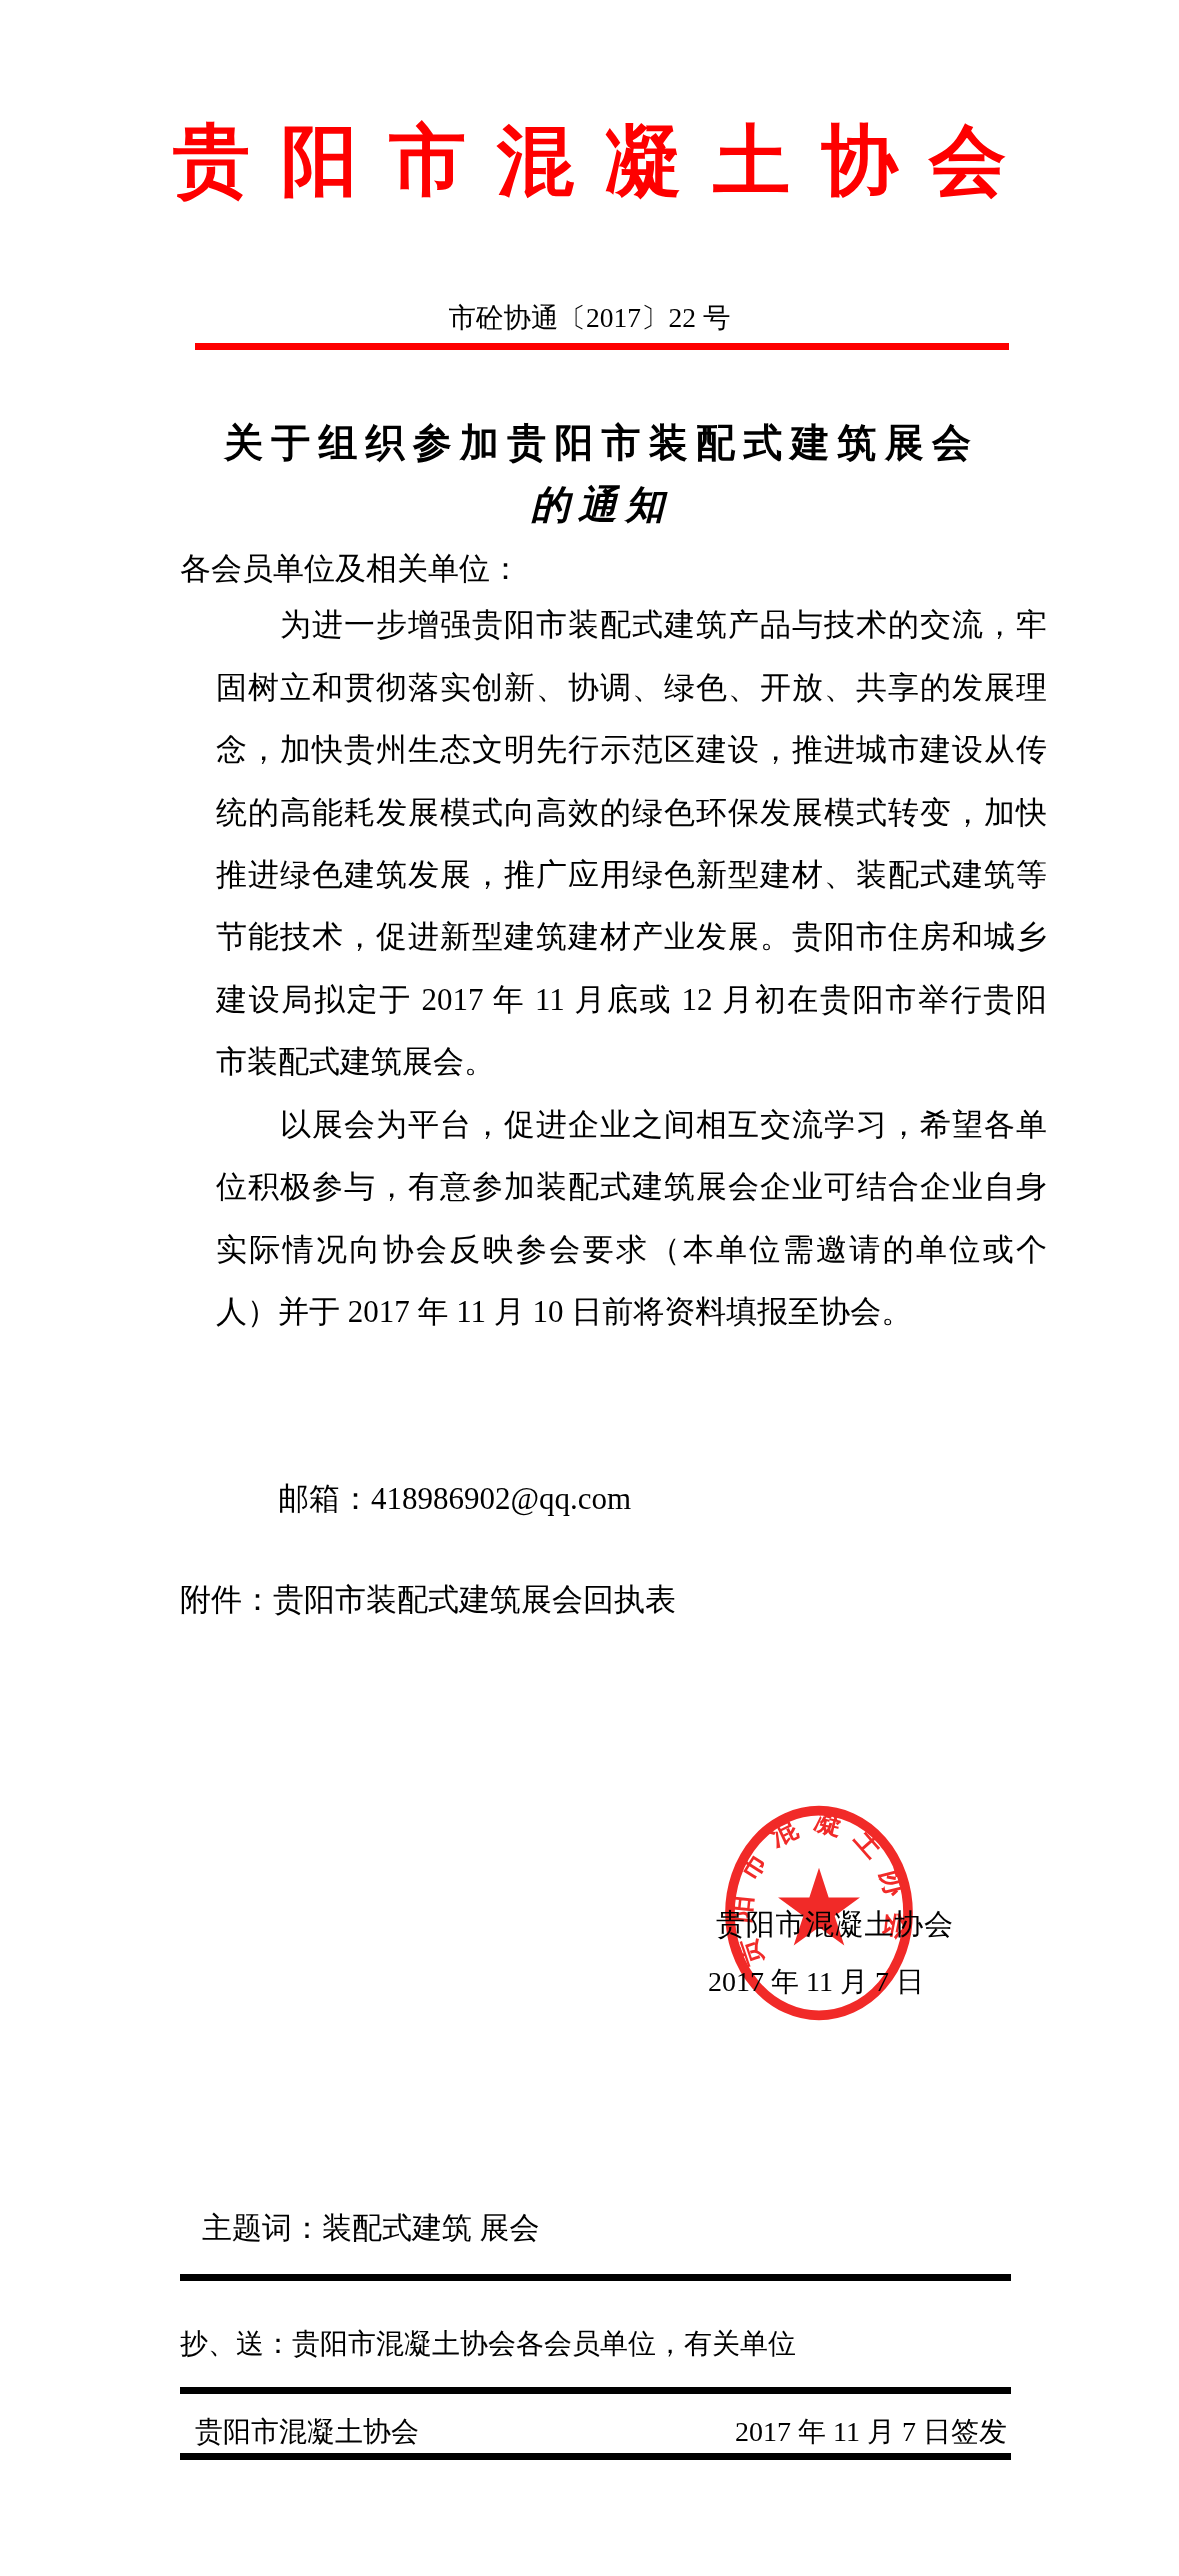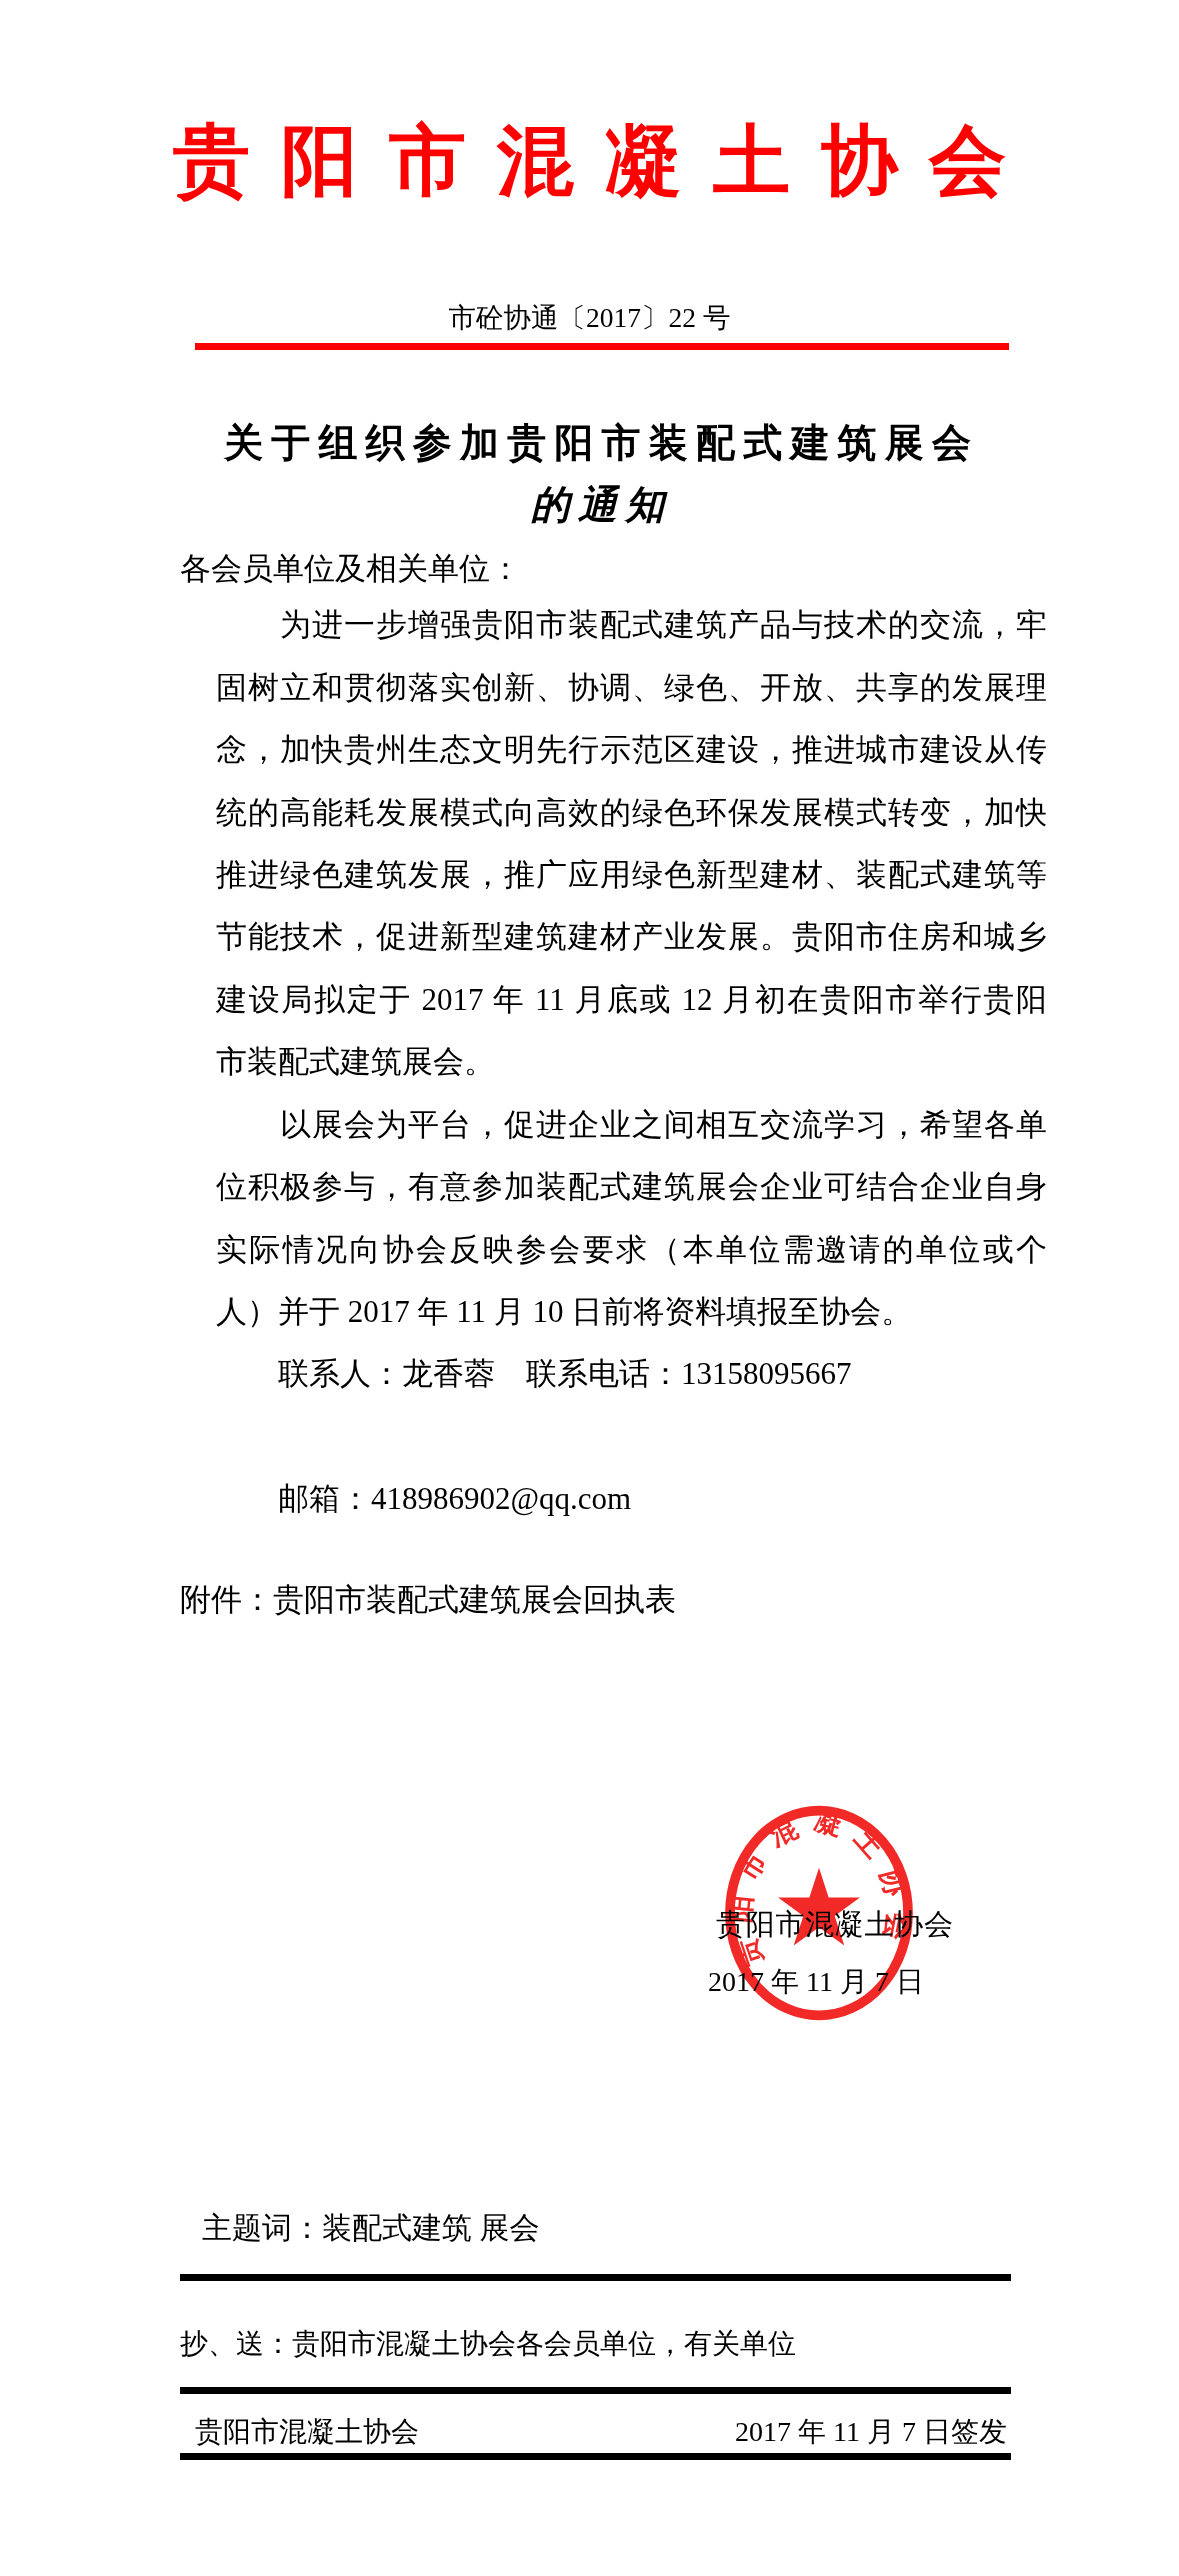--- a/index.html
+++ b/index.html
@@ -99,21 +99,20 @@
   <div class="abs bodyline just" style="top:719px">念，加快贵州生态文明先行示范区建设，推进城市建设从传</div>
   <div class="abs bodyline just" style="top:782px">统的高能耗发展模式向高效的绿色环保发展模式转变，加快</div>
   <div class="abs bodyline just" style="top:844px">推进绿色建筑发展，推广应用绿色新型建材、装配式建筑等</div>
   <div class="abs bodyline just" style="top:906px">节能技术，促进新型建筑建材产业发展。贵阳市住房和城乡</div>
   <div class="abs bodyline just" style="top:969px">建设局拟定于 2017 年 11 月底或 12 月初在贵阳市举行贵阳</div>
   <div class="abs bodyline" style="top:1031px">市装配式建筑展会。</div>
   <div class="abs bodyline just" style="top:1094px">　　以展会为平台，促进企业之间相互交流学习，希望各单</div>
   <div class="abs bodyline just" style="top:1156px">位积极参与，有意参加装配式建筑展会企业可结合企业自身</div>
   <div class="abs bodyline just" style="top:1219px">实际情况向协会反映参会要求（本单位需邀请的单位或个</div>
   <div class="abs bodyline" style="top:1281px">人）并于 2017 年 11 月 10 日前将资料填报至协会。</div>
-  <div class="abs bodyline" style="top:1343px">　　联系人：龙香蓉　联系电话：13158095667</div>
   <div class="abs bodyline" style="top:1468px">　　邮箱：418986902@qq.com</div>
 
   <div class="abs attachment">附件：贵阳市装配式建筑展会回执表</div>
 
   <div class="abs sig-org">贵阳市混凝土协会</div>
   <div class="abs sig-date">2017 年 11 月 7 日</div>
 
   <svg id="seal" class="abs" viewBox="0 0 310 310" xmlns="http://www.w3.org/2000/svg">
     <g opacity="0.9">
       <ellipse cx="155" cy="155" rx="120" ry="138" fill="none" stroke="#f01311" stroke-width="13"></ellipse>

